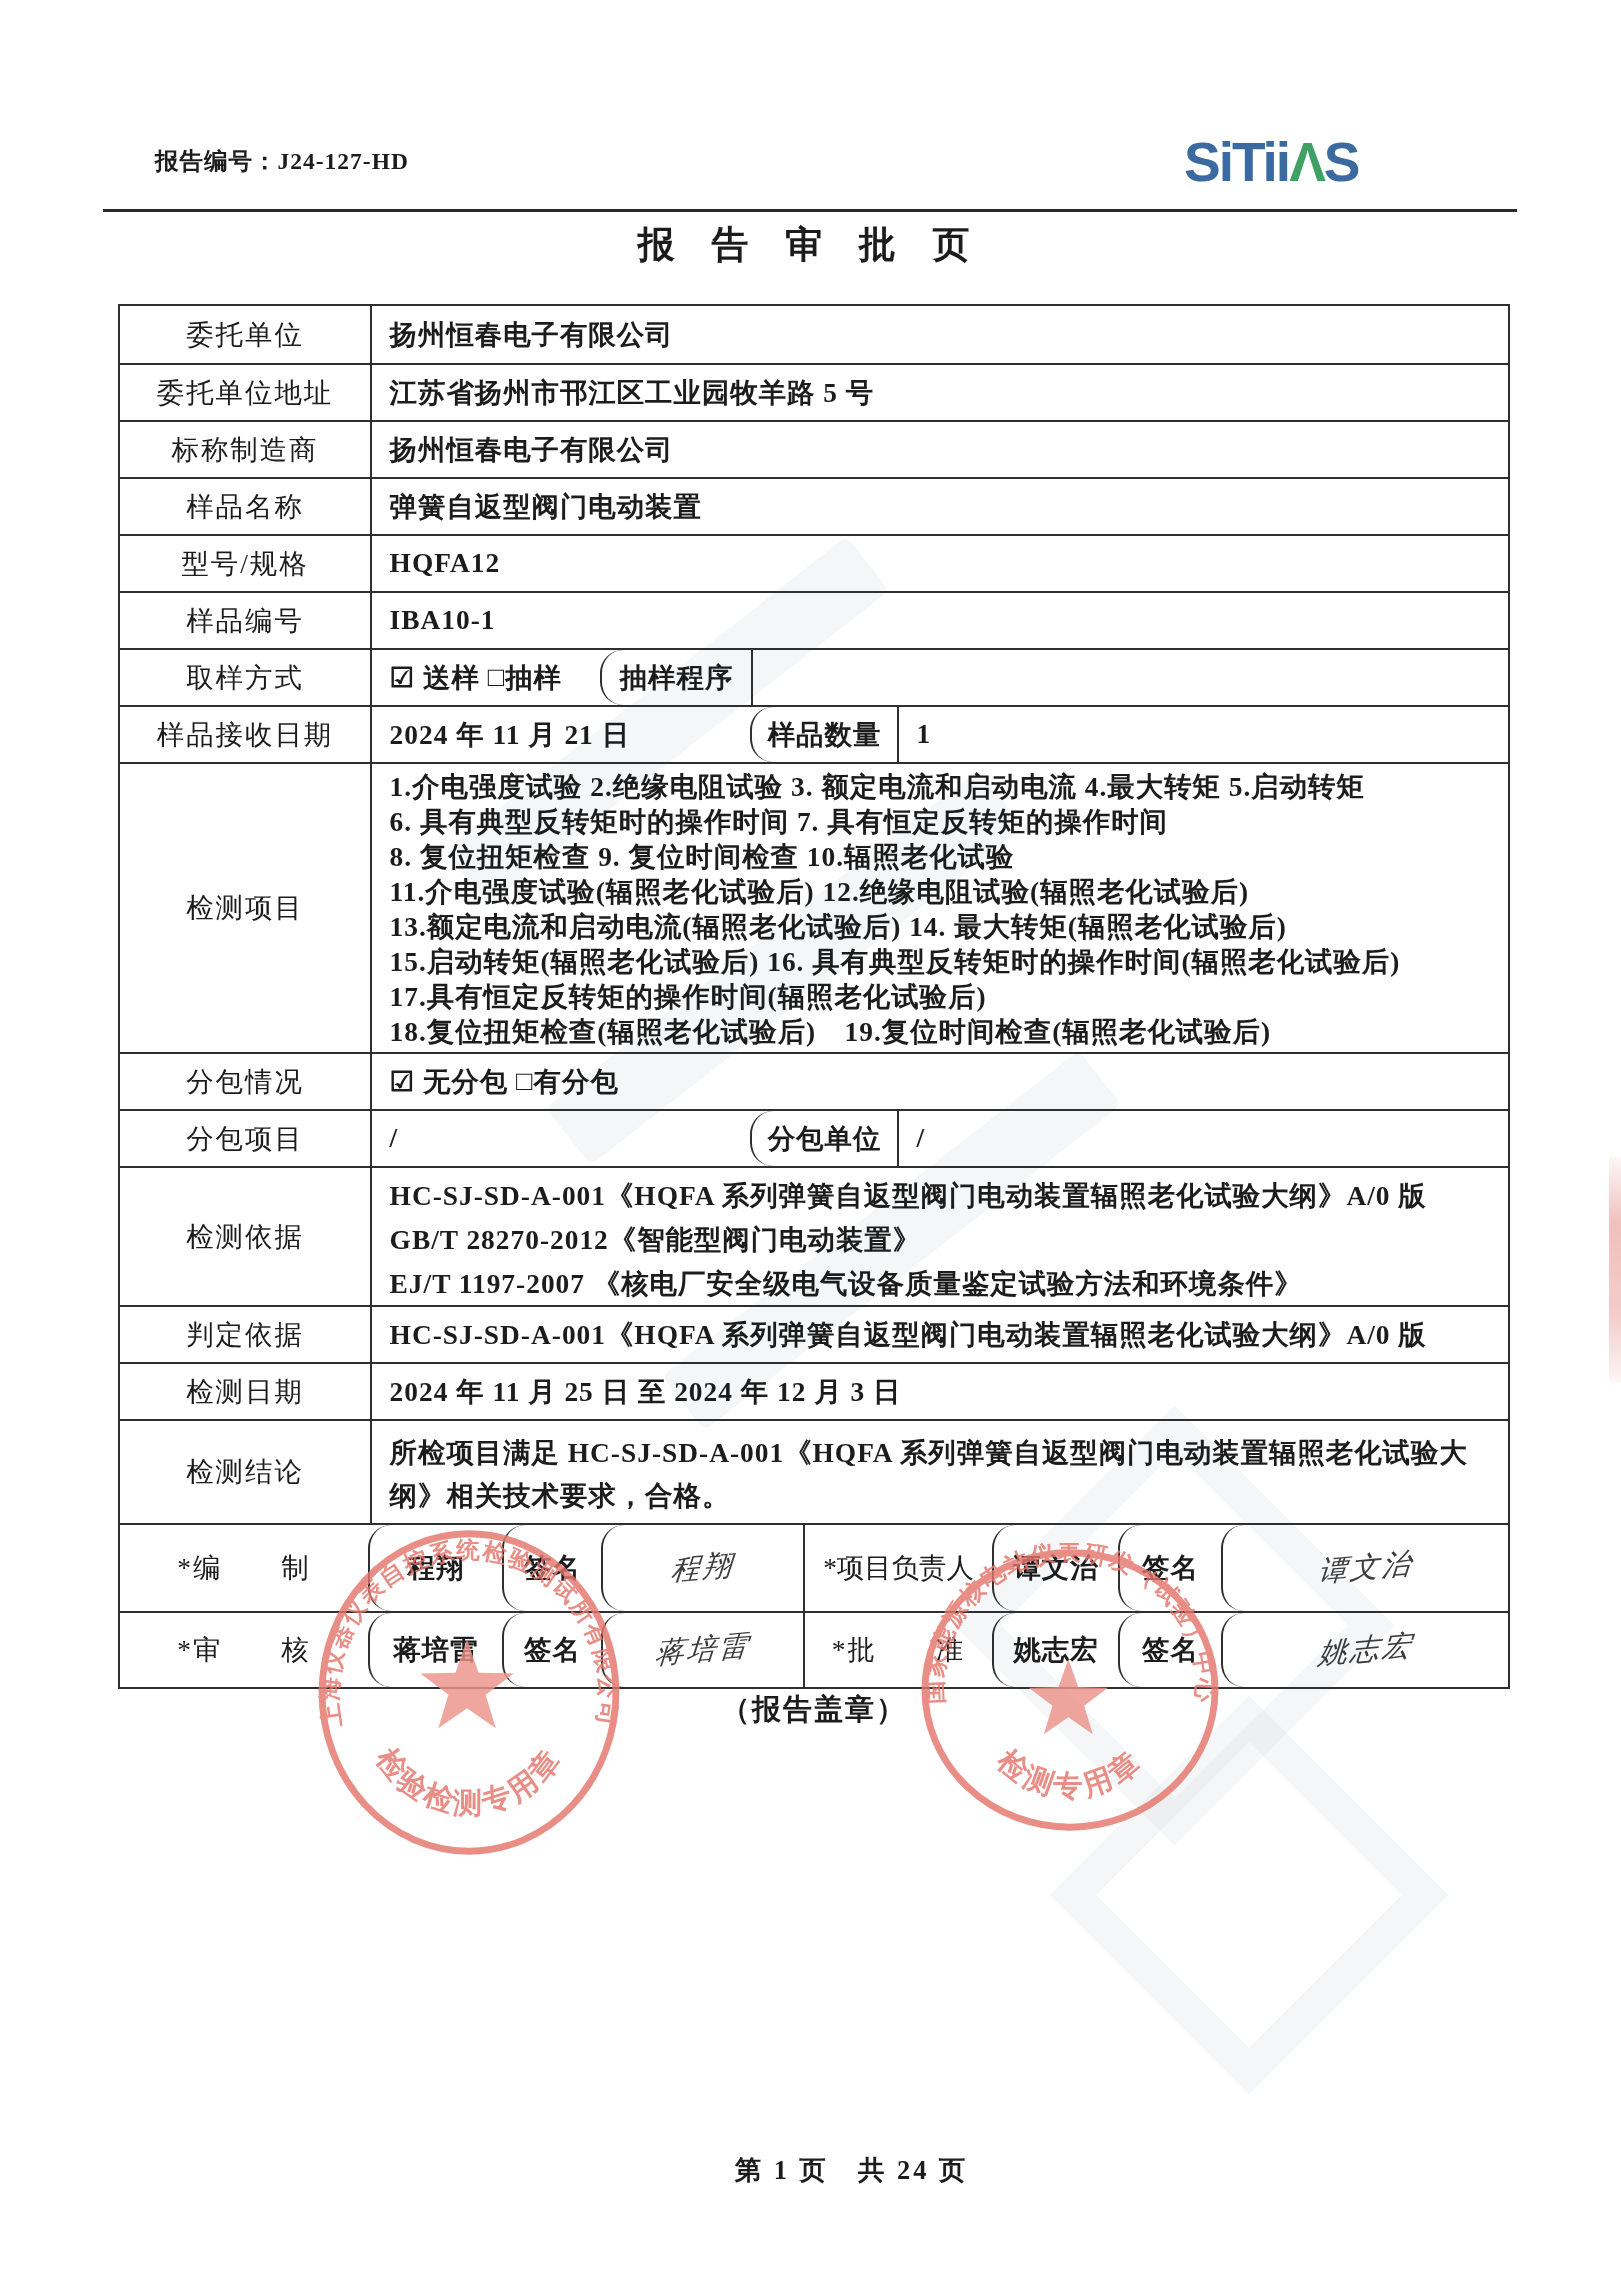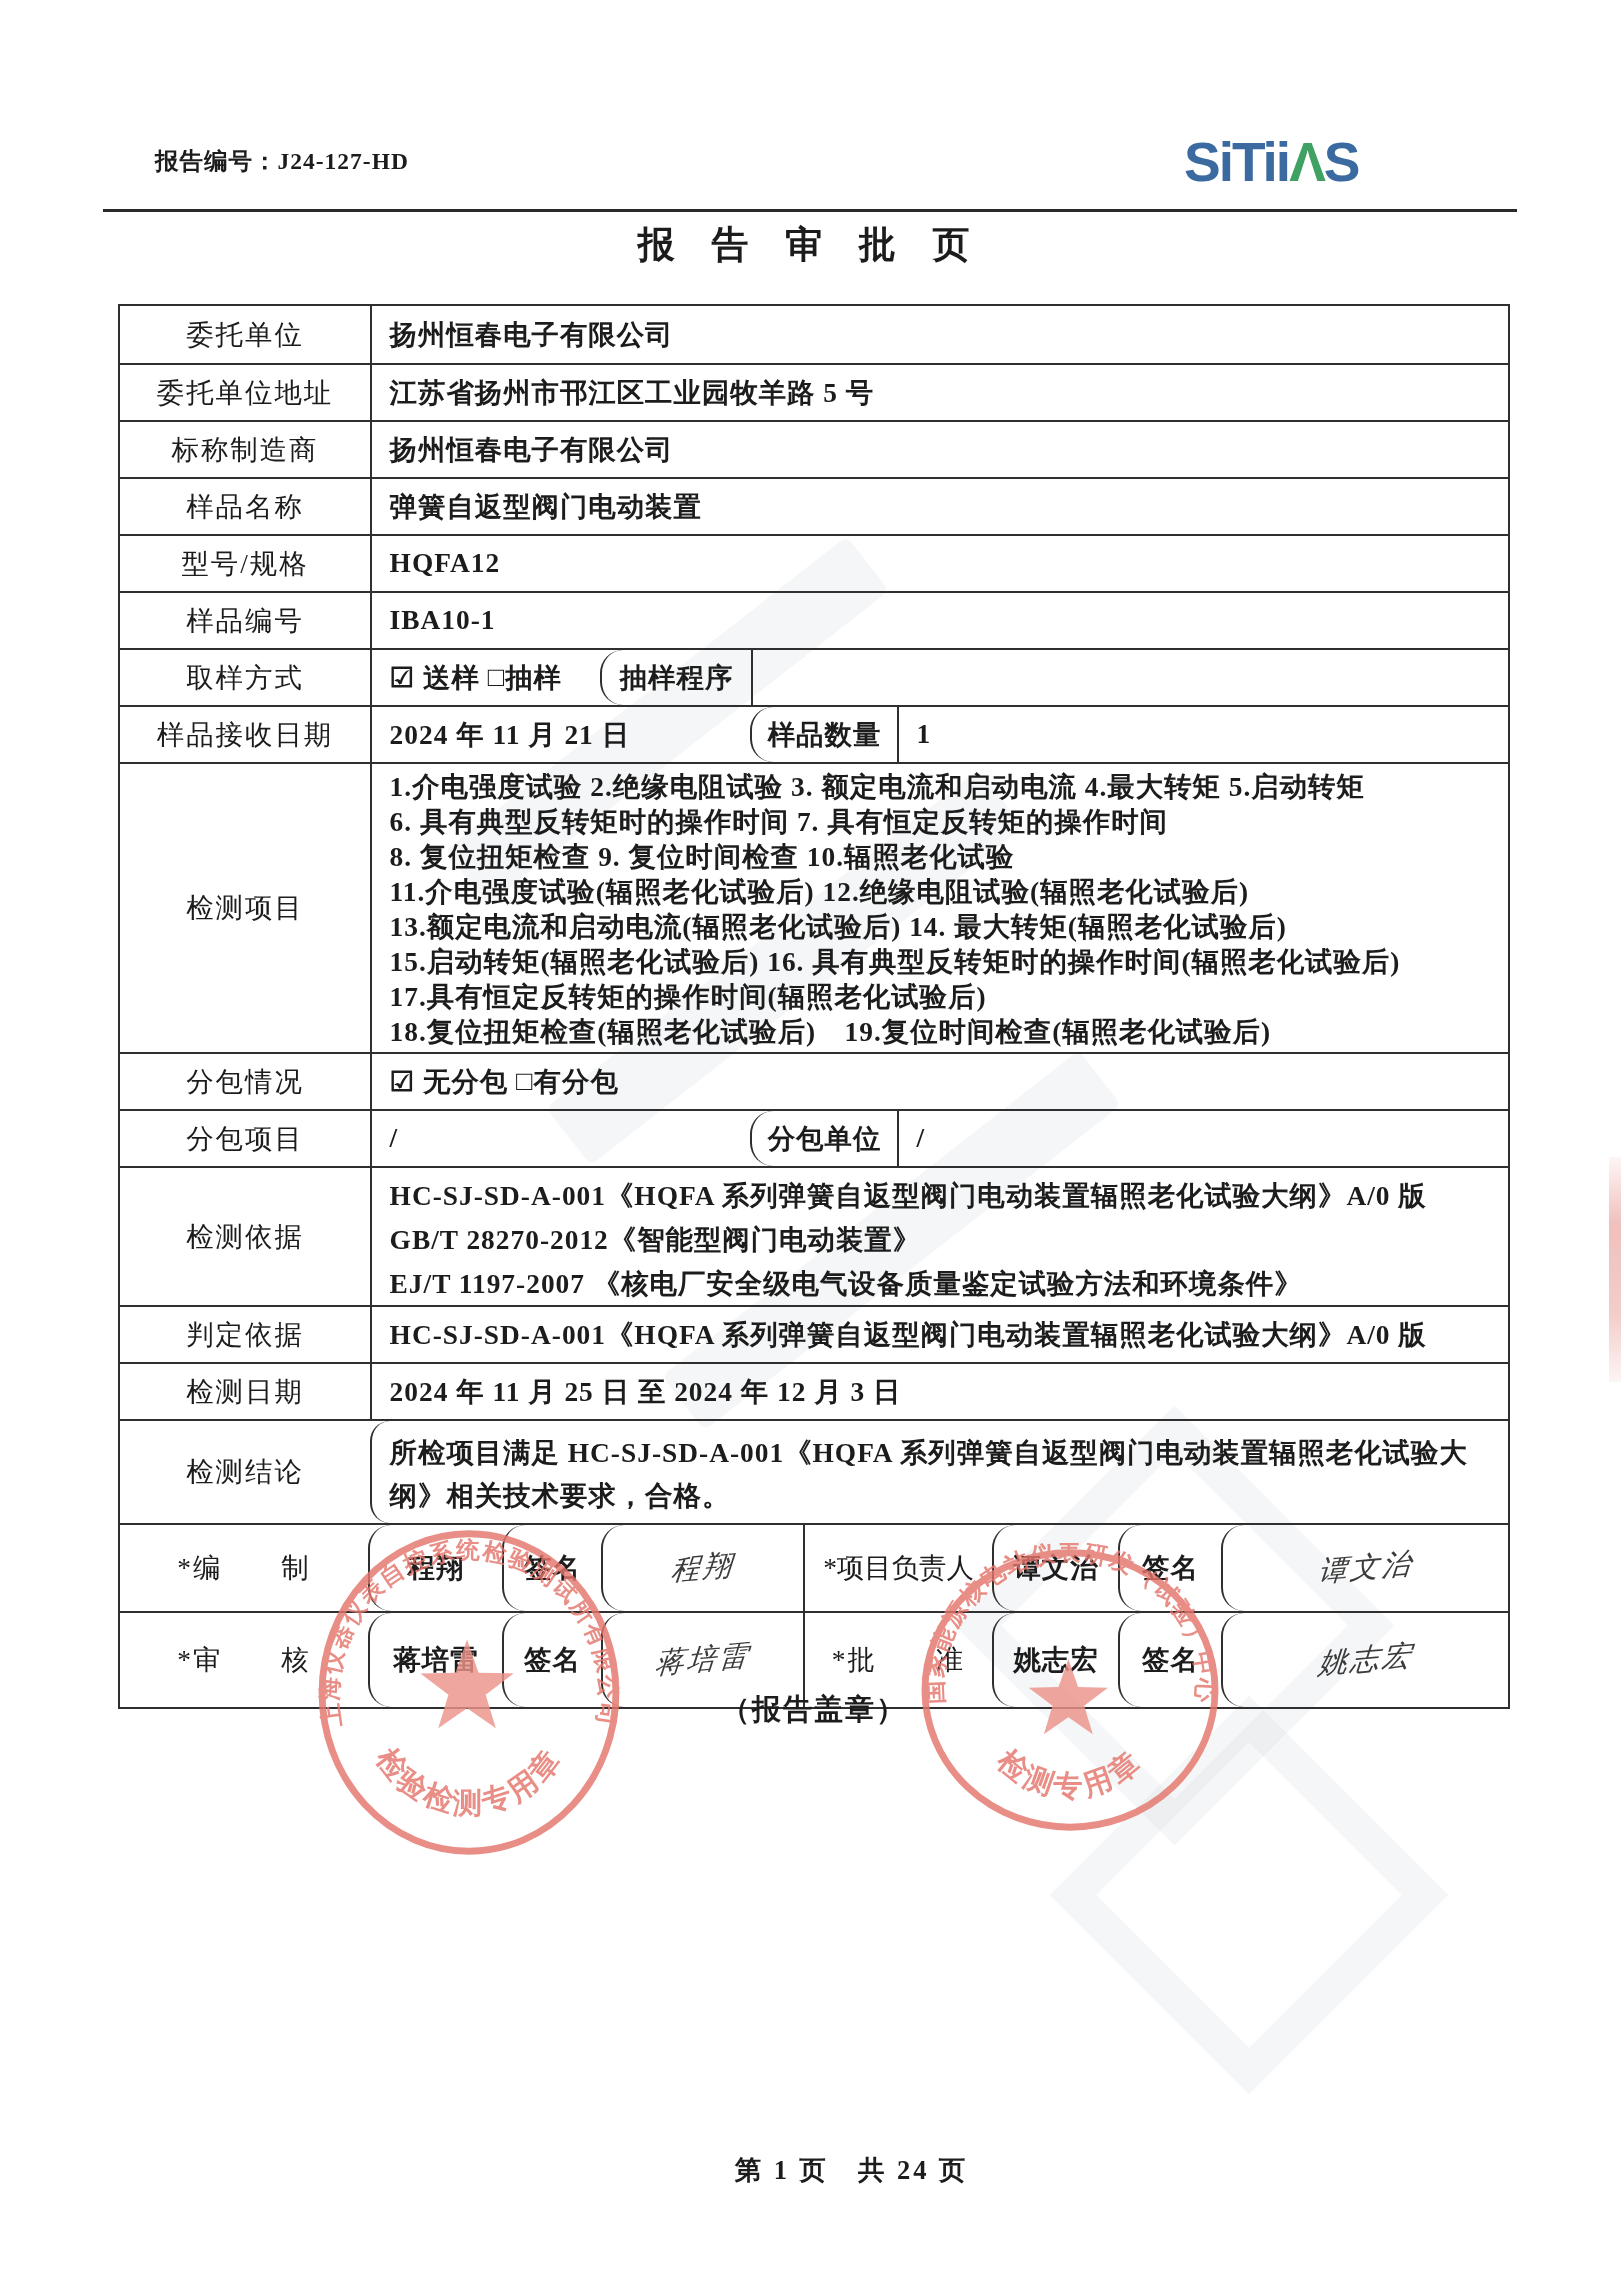--- a/index.html
+++ b/index.html
@@ -25,27 +25,27 @@
   .tbl{position:absolute;left:118px;top:304px;width:1392px;border:2px solid #2f2f2f;z-index:2;box-sizing:border-box;}
   .row{display:flex;box-sizing:border-box;}
   .row + .row{border-top:2px solid #2f2f2f;}
   .cell{border-left:2px solid #2f2f2f;box-sizing:border-box;display:flex;align-items:center;
         font-size:27.4px;overflow:hidden;}
   .cell:first-child{border-left:none;}
   .lbl{width:250px;flex:none;justify-content:center;text-align:center;letter-spacing:2px;}
   .val{padding-left:17.6px;font-weight:600;letter-spacing:1px;}
   .flex1{flex:1;}
   .h58{height:57px;} .h296{height:290px;} .h142{height:139px;} .h106{height:104px;}
-  .h80{height:88px;} .h82{height:96px;}
+  .h80{height:88px;} .h82{height:76px;}
   .w235{width:230px;flex:none;} .w154{width:151px;flex:none;}
   .w388{width:380px;flex:none;} .w150{width:147px;flex:none;}
   .mline{display:block;padding:5.9px 13.7px 0 17.6px;font-weight:600;letter-spacing:1px;}
   .mline .ln{line-height:35px;white-space:nowrap;}
   .basis .ln{line-height:44px;}
-  .concl{line-height:43px;padding-top:5.9px;white-space:normal;border-radius:20px;}
+  .concl{line-height:43px;padding-top:5.9px;white-space:normal;}
   .ctr{justify-content:center;padding-left:0;text-align:center;border-radius:23px;}
   
   .sw1{width:248px;flex:none;} .sw2{width:134px;flex:none;} .sw3{width:99px;flex:none;}
   .sw4{width:202px;flex:none;} .sw5{width:189px;flex:none;} .sw6{width:126px;flex:none;}
   .sw7{width:103px;flex:none;}
   .hand{font-family:"DejaVu Sans",sans-serif;font-style:italic;font-size:29px;font-weight:500;
         transform:rotate(-5deg) skewX(-10deg);color:#222;opacity:.88;letter-spacing:2.9px;}
   
   .seal-note{position:absolute;left:118px;top:1690px;width:1392px;text-align:center;
         font-size:29px;font-weight:600;letter-spacing:2px;z-index:3;}

